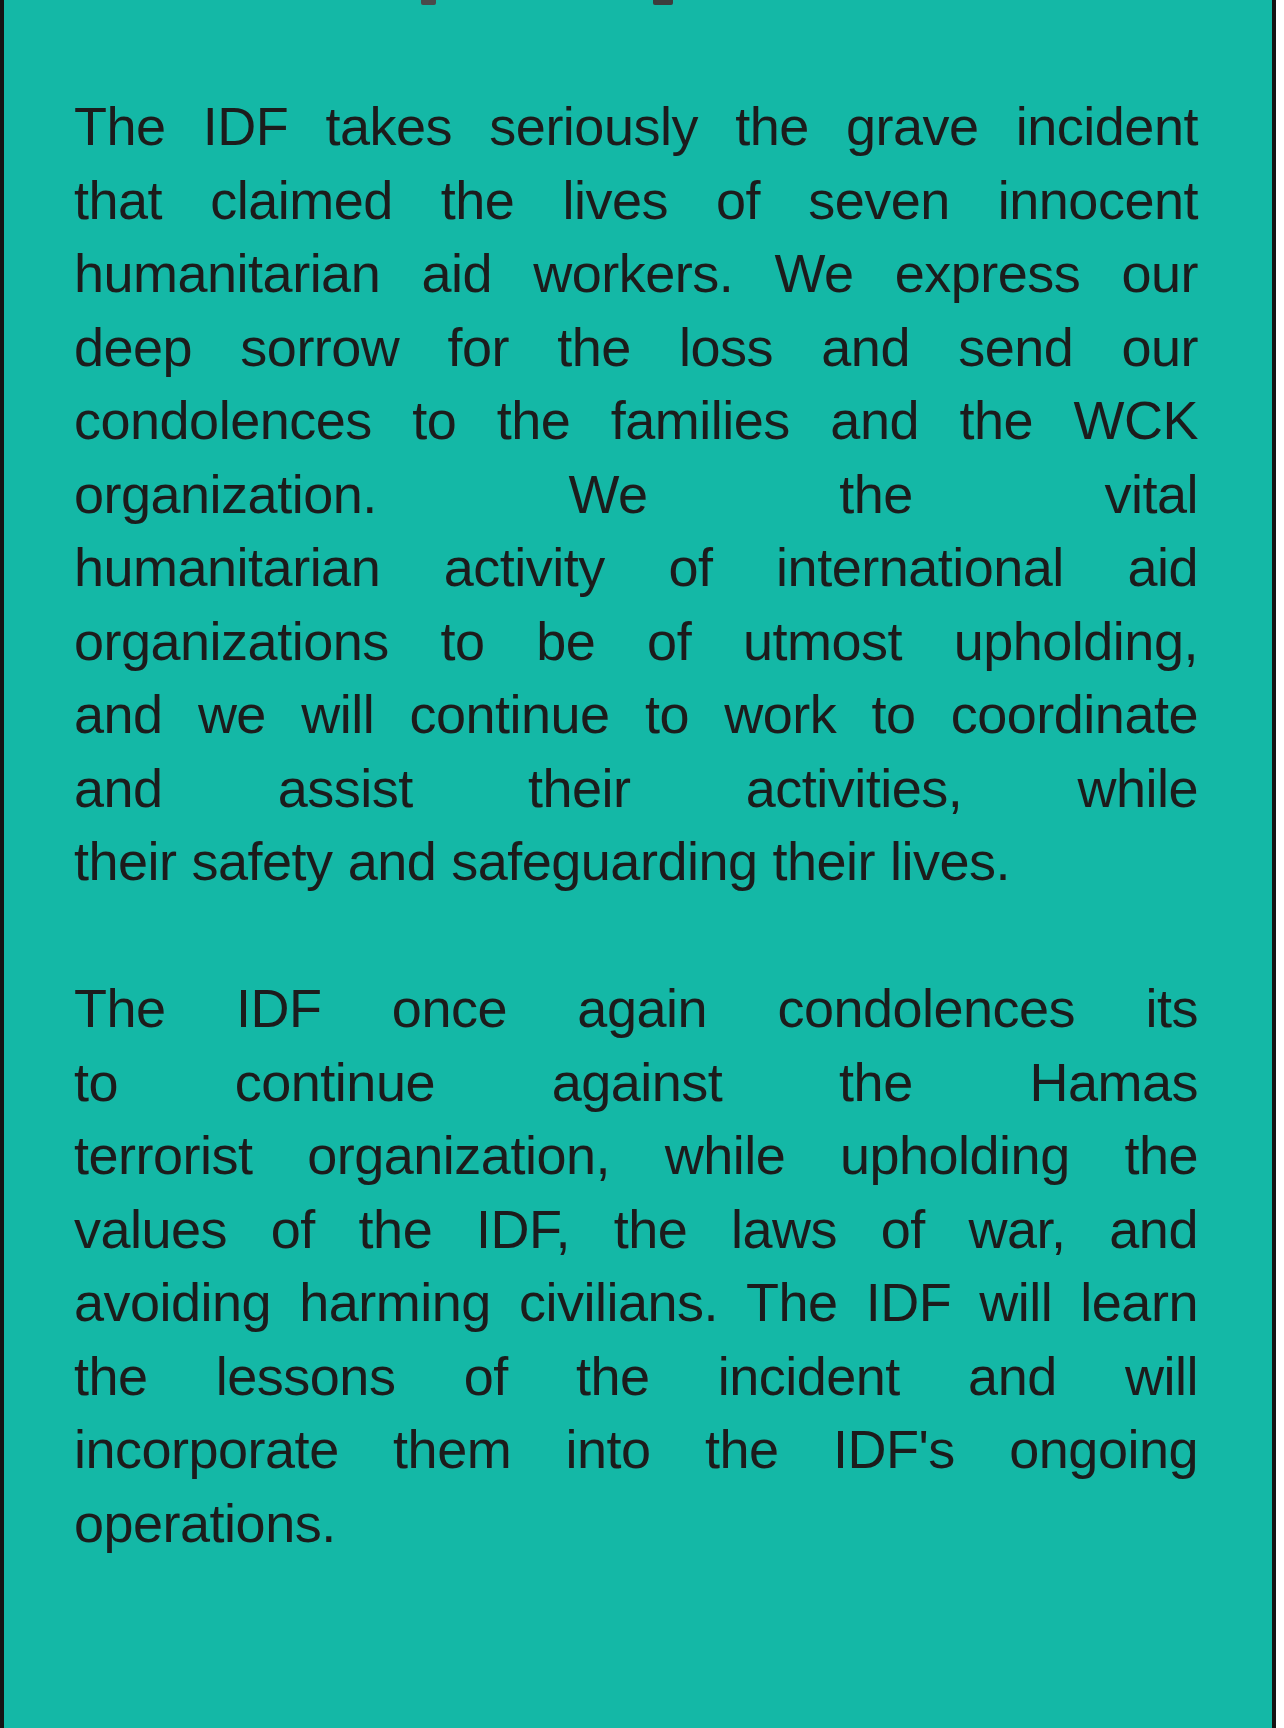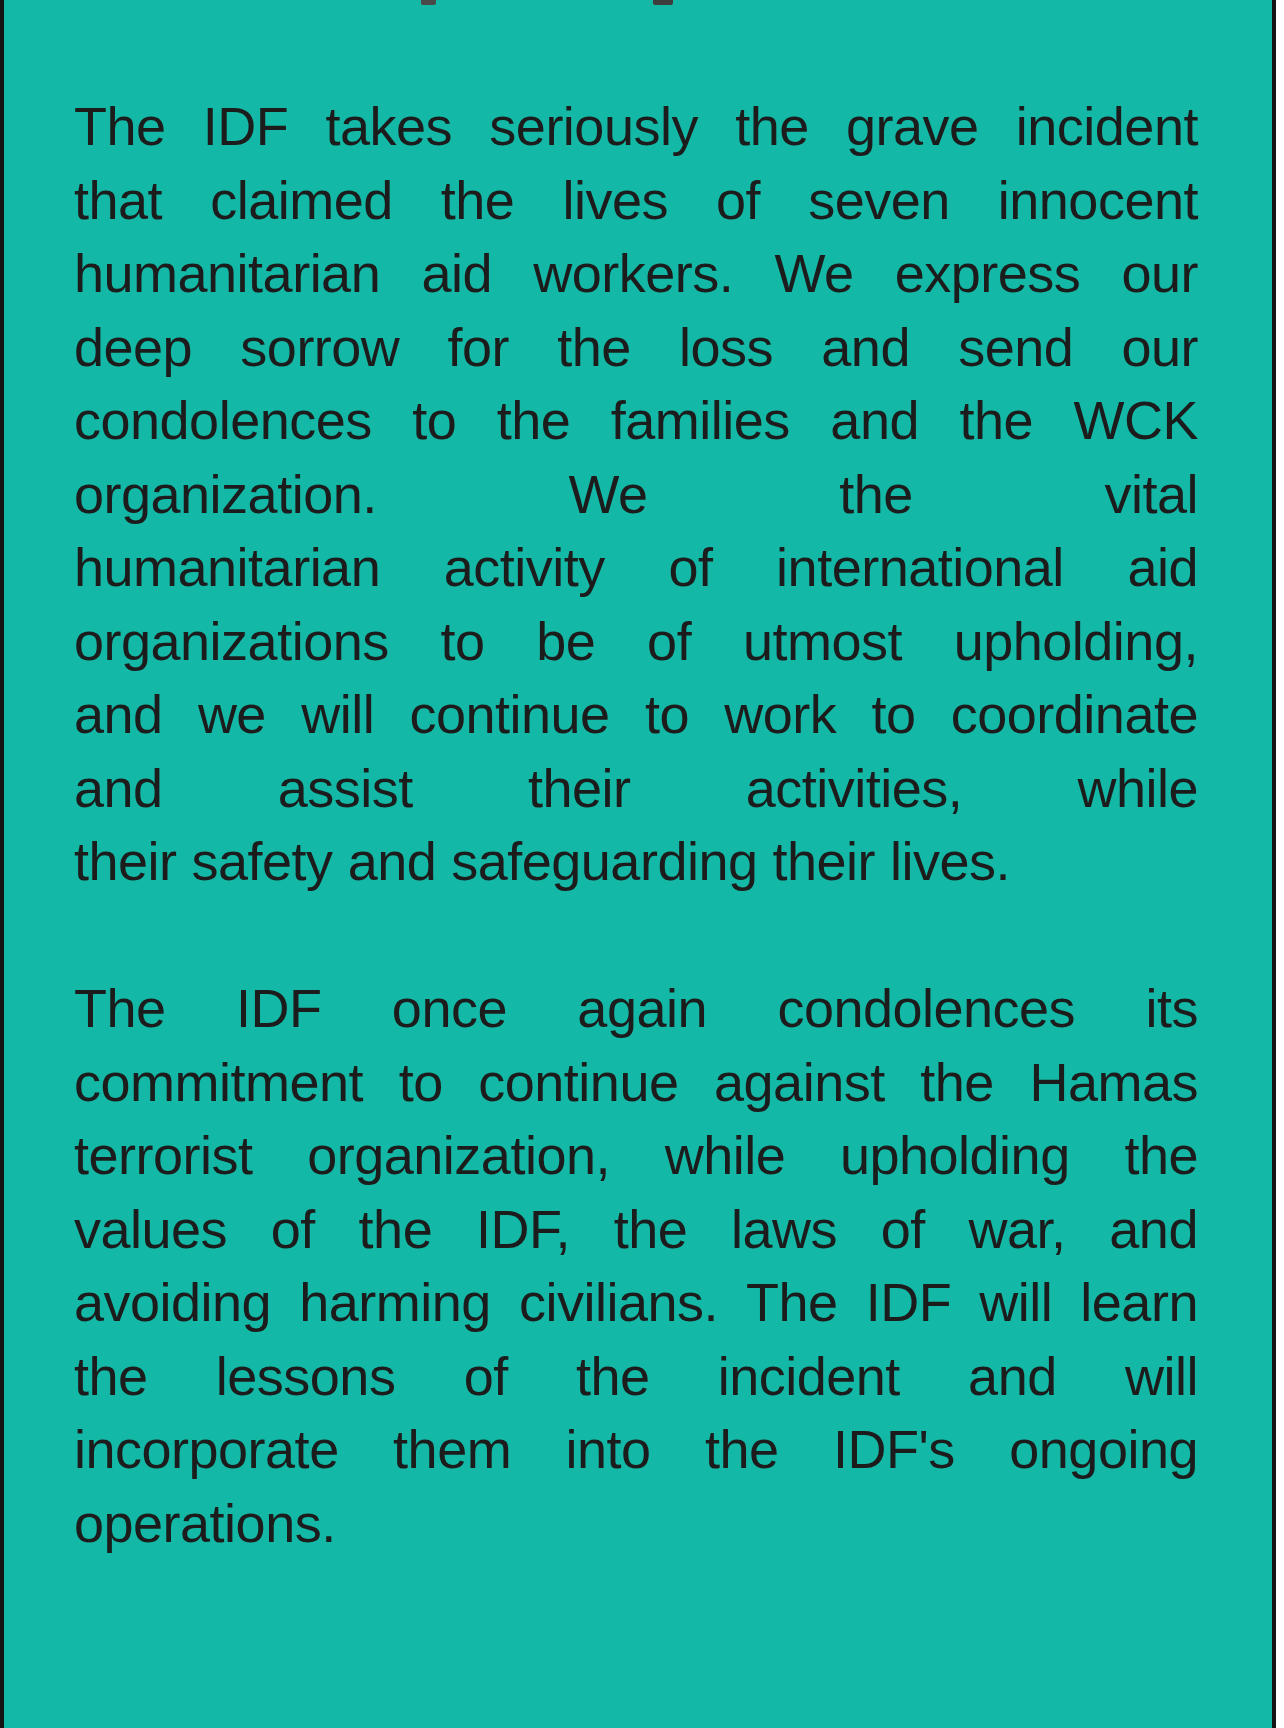--- a/index.html
+++ b/index.html
@@ -166,21 +166,20 @@
       <div class="para">
         <div class="line">
           <span class="word">The</span>
           <span class="word">IDF</span>
           <span class="word">once</span>
           <span class="word">again</span>
           <span class="word">condolences</span>
           <span class="word">its</span>
         </div>
         <div class="line">
-          <span class="word">commitment</span>
           <span class="word">to</span>
           <span class="word">continue</span>
           <span class="word">against</span>
           <span class="word">the</span>
           <span class="word">Hamas</span>
         </div>
         <div class="line">
           <span class="word">terrorist</span>
           <span class="word">organization,</span>
           <span class="word">while</span>

